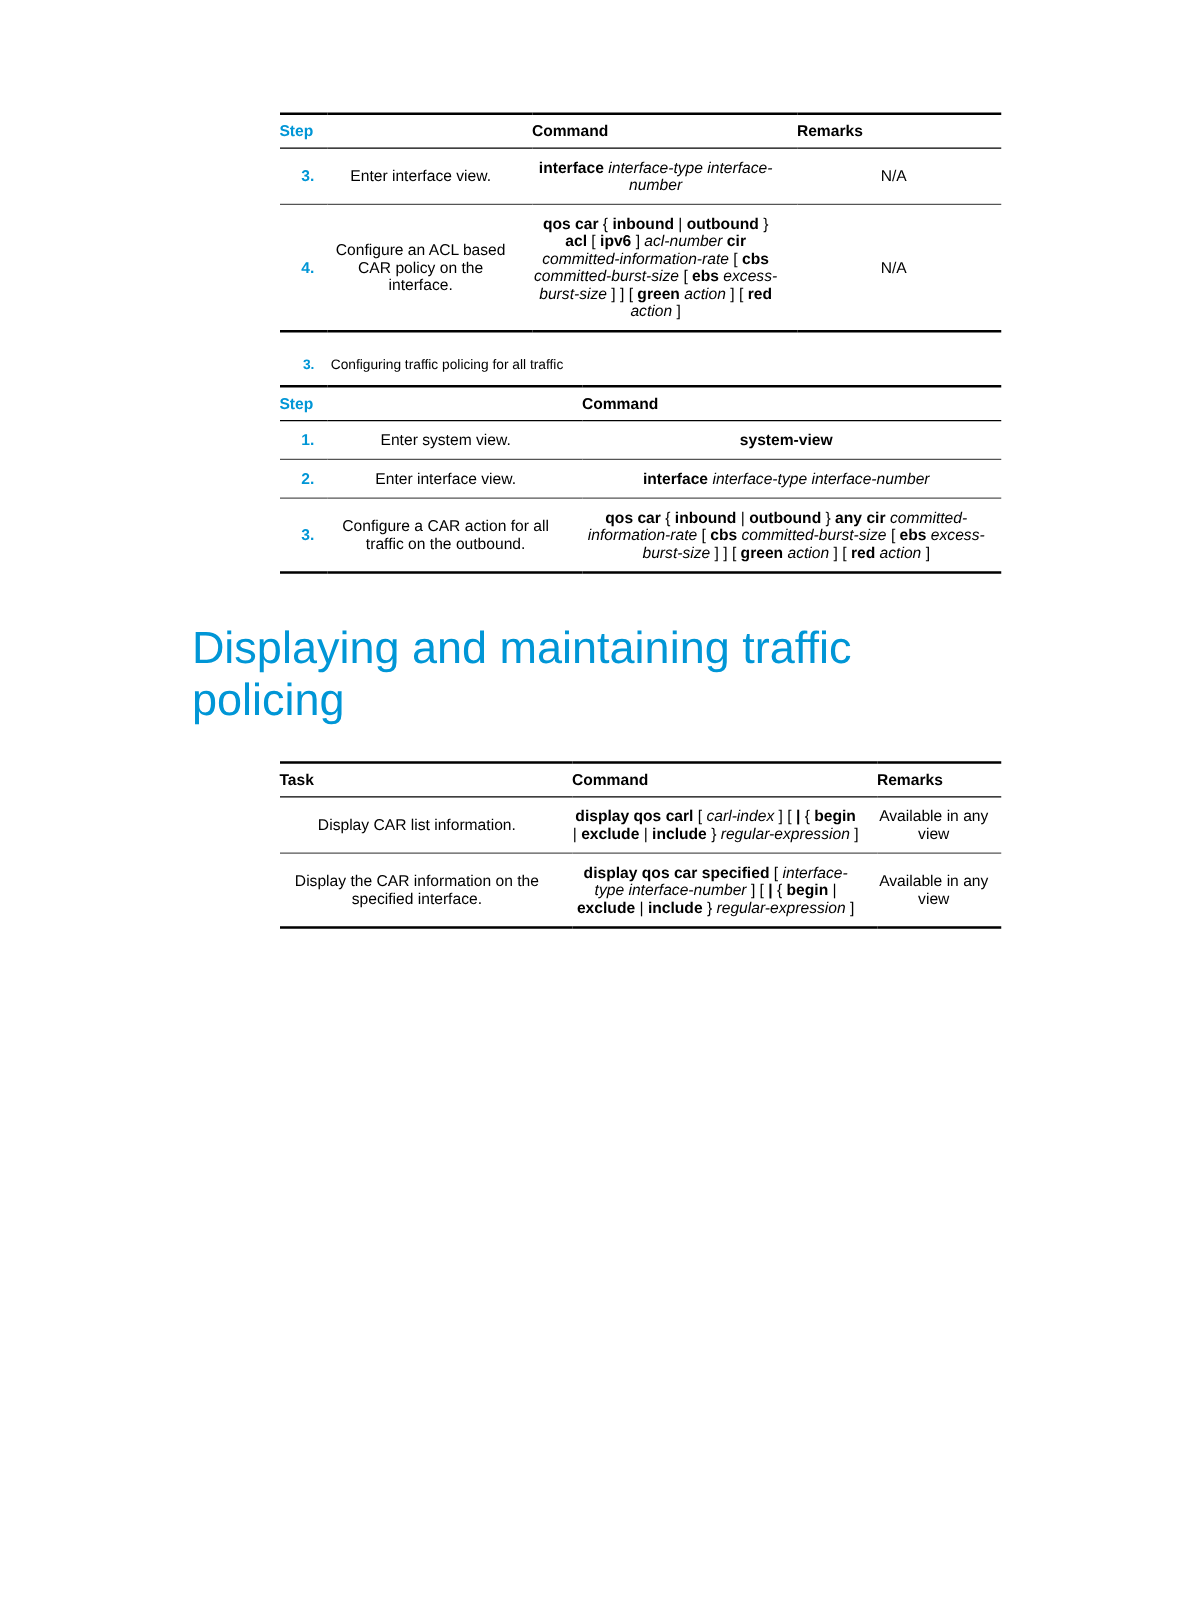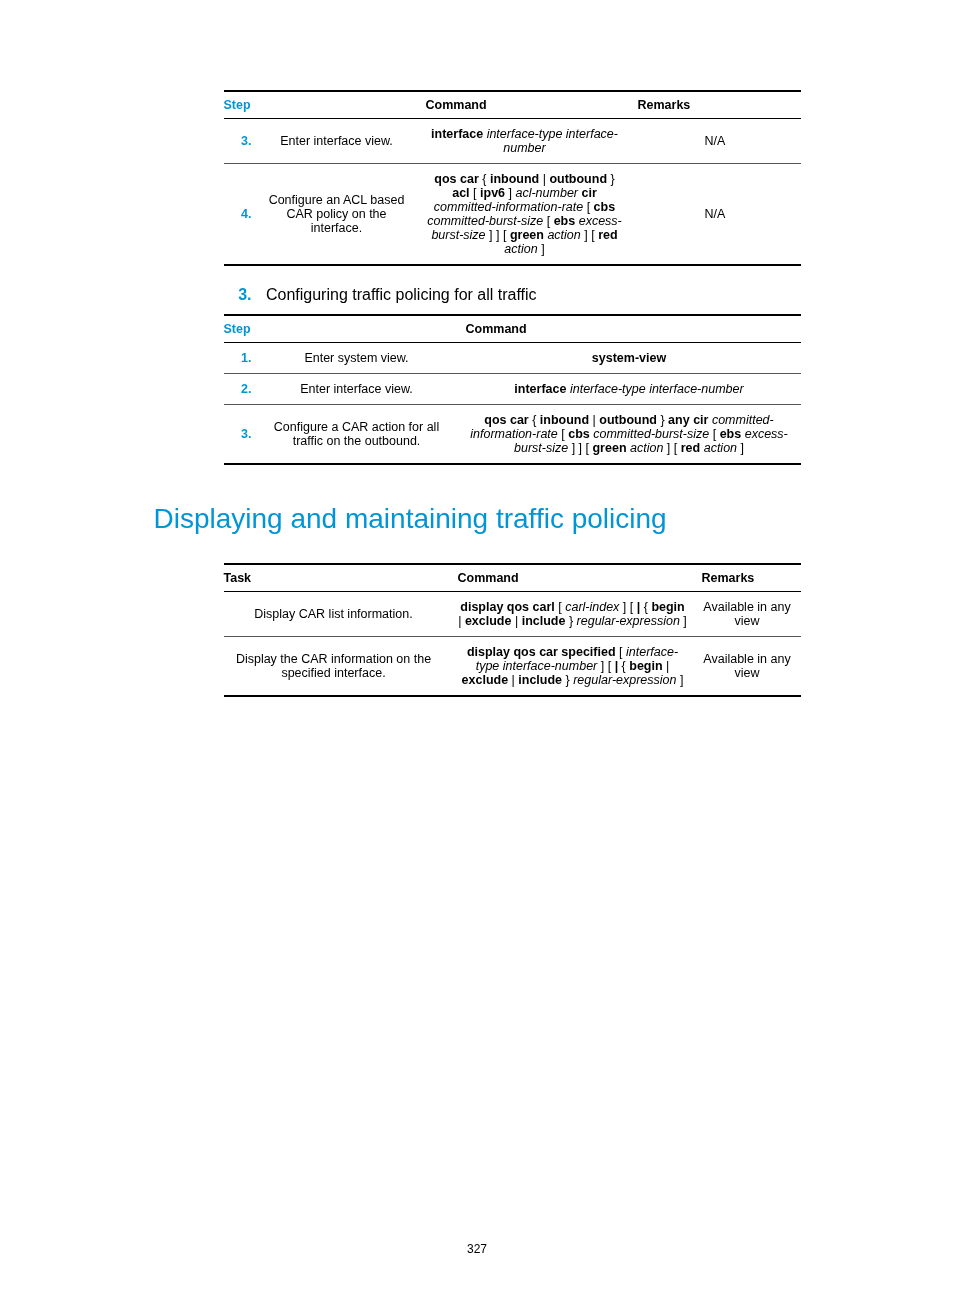--- a/index.html
+++ b/index.html
@@ -65,34 +65,34 @@
   .cmd-col {
     padding-right: 14px;
   }
   .remarks-col {
     width: 155px;
   }
   .bold { font-weight: bold; }
   .ital { font-style: italic; }
   .intro-line {
     margin: 12px 0 10px 0;
-    font-size: 16px;
+    font-size: 11px;
   }
   .intro-num {
     color: #0096d6;
     font-weight: bold;
     display: inline-block;
     width: 28px;
     text-align: right;
     margin-right: 10px;
   }
   h2.section-title {
     color: #0096d6;
     font-weight: normal;
-    font-size: 28px;
+    font-size: 36px;
     margin: 38px 0 28px -70px;
   }
   .page-num {
     position: absolute;
     bottom: 40px;
     left: 0;
     right: 0;
     text-align: center;
     font-size: 12px;
   }
@@ -176,14 +176,13 @@
           </tr>
           <tr class="last-row">
             <td class="task-col">Display the CAR information on the specified interface.</td>
             <td class="cmd-col" style="width: 230px;"><span class="bold">display qos car specified</span> [ <span class="ital">interface-type interface-number</span> ] [ <span class="bold">|</span> { <span class="bold">begin</span> | <span class="bold">exclude</span> | <span class="bold">include</span> } <span class="ital">regular-expression</span> ]</td>
             <td>Available in any view</td>
           </tr>
         </tbody>
     </table>
 
   </div>
-  <div class="page-num">327</div>
 </div>
 
 </body></html>

